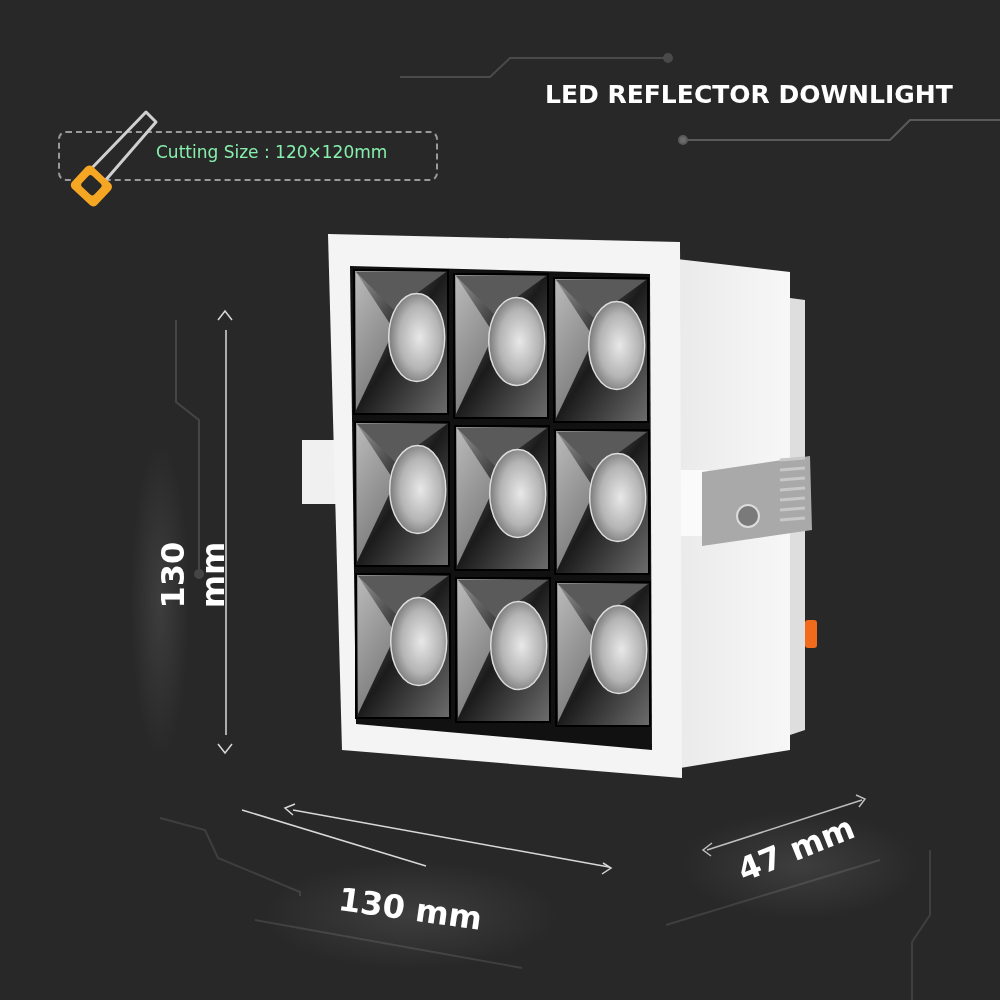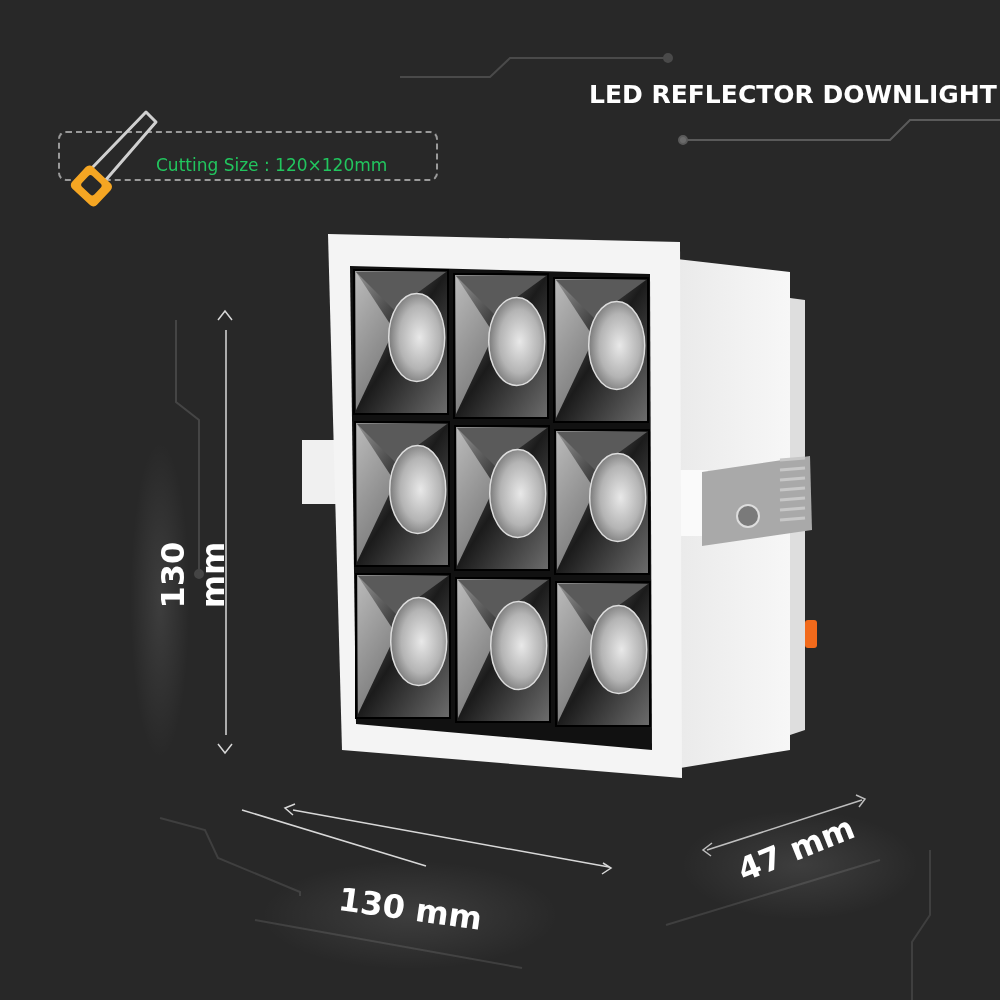--- a/index.html
+++ b/index.html
@@ -1,21 +1,21 @@
 <!DOCTYPE html>
 <html><head>
 <meta charset="utf-8">
 <style>
   html,body{margin:0;padding:0;}
   body{width:1000px;height:1000px;background:#282828;position:relative;overflow:hidden;font-family:"DejaVu Sans","Liberation Sans",sans-serif;}
   .abs{position:absolute;}
   #deco{position:absolute;left:0;top:0;width:1000px;height:1000px;}
-  .title{left:545px;top:80px;font-size:25px;font-weight:bold;color:#fff;letter-spacing:0px;white-space:nowrap;margin-left:44px;}
+  .title{left:545px;top:80px;font-size:25px;font-weight:bold;color:#fff;letter-spacing:0px;white-space:nowrap;}
   .cut-box{left:58px;top:131px;width:380px;height:50px;border:2px dashed #9a9a9a;border-radius:8px;box-sizing:border-box;}
-  .cut-text{left:156px;top:155px;font-size:17px;color:#22c55e;white-space:nowrap;}
+  .cut-text{left:156px;top:142px;font-size:17px;color:#86efac;white-space:nowrap;}
   .saw{left:62px;top:108px;width:110px;height:100px;}
   .dim-v-label{left:118px;top:555px;width:110px;height:40px;font-size:32px;font-weight:bold;color:#fff;transform:rotate(-90deg);transform-origin:center;text-align:center;line-height:40px;}
   .dim-w-label{left:338px;top:890px;font-size:32px;font-weight:bold;color:#fff;transform:rotate(8deg);white-space:nowrap;}
   .dim-d-label{left:735px;top:830px;font-size:32px;font-weight:bold;color:#fff;transform:rotate(-22deg);white-space:nowrap;}
   .glow{background:radial-gradient(ellipse at center,rgba(255,255,255,0.10),rgba(255,255,255,0) 70%);}
   #product{position:absolute;left:290px;top:230px;width:540px;height:560px;}
 </style>
 </head>
 <body>
 

